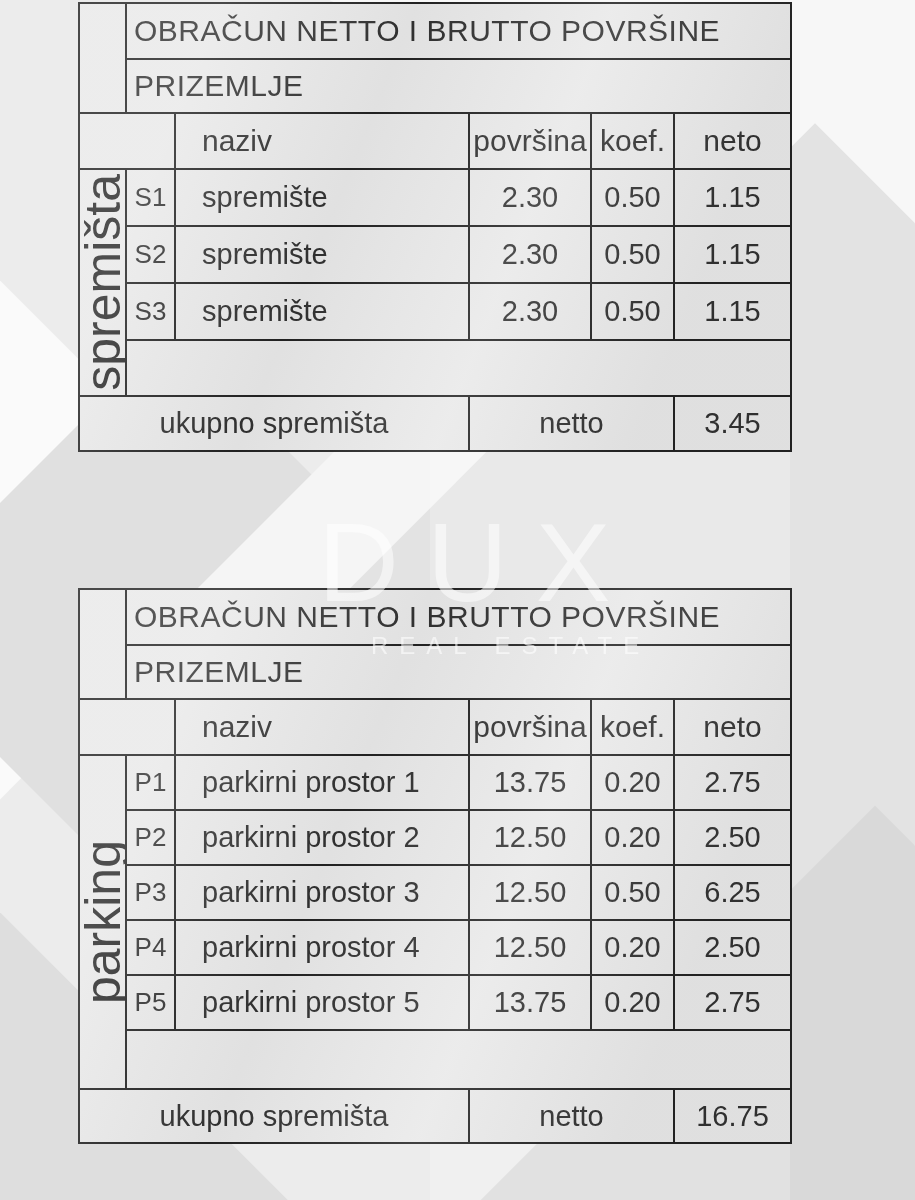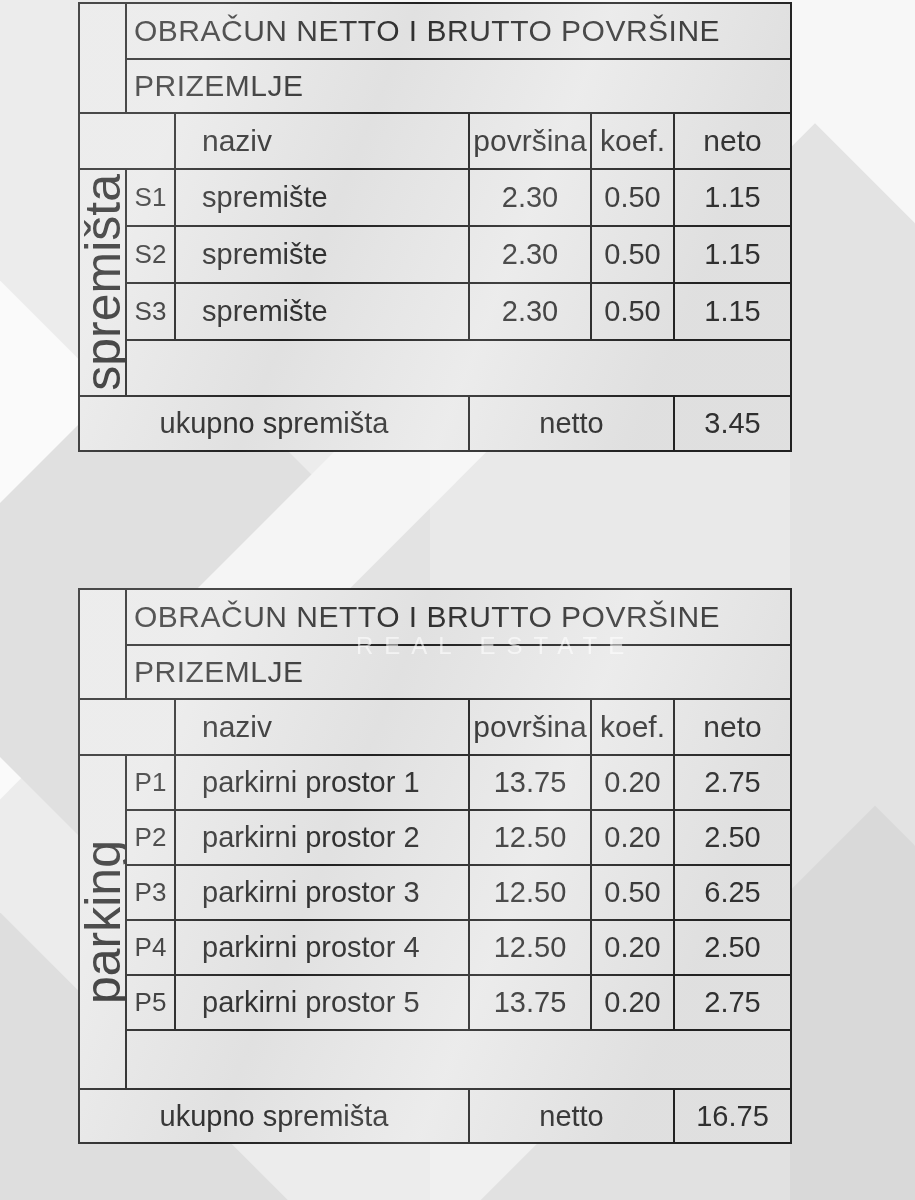--- a/index.html
+++ b/index.html
@@ -20,21 +20,21 @@
   .d-gray-right  { right:-230px; top:260px; width:660px; height:660px; background:#e3e3e3; }
   .d-gray-bl     { left:-280px; top:1000px; width:520px; height:520px; background:#dedede; }
   .d-gray-br     { right:-260px; top:930px; width:600px; height:600px; background:#d9d9d9; }
   .bg-strip { position:absolute; left:430px; top:0; width:360px; height:1200px;
               background:rgba(255,255,255,0.22); }
 
   
   .watermark { position:absolute; z-index:6; pointer-events:none; white-space:nowrap; }
   .wm-brand { left:318px; top:498px; font-size:112px; font-weight:500;
               letter-spacing:28px; color:rgba(255,255,255,0.55); }
-  .wm-tagline { left:356px; top:632px; font-size:24px; font-weight:400;
+  .wm-tagline { left:371px; top:632px; font-size:24px; font-weight:400;
                 letter-spacing:11px; color:rgba(255,255,255,0.60); }
 
   
   .tbl-wrap { position:absolute; left:78px; width:714px; z-index:4; }
   .t1 { top:2px; }
   .t2 { top:588px; }
   .grid {
     display:grid; gap:2px; background:#1c1c1c;
     border:2px solid #1c1c1c; box-sizing:border-box; width:714px;
     grid-template-columns:45px 47px 292px 120px 81px 1fr;
@@ -169,15 +169,16 @@
 
       <div class="cell" style="grid-area:9/2/10/7"></div>
 
       <div class="cell totals tot-txt c-center" style="grid-area:10/1/11/4">ukupno spremišta</div>
       <div class="cell totals tot-txt c-center" style="grid-area:10/4/11/6">netto</div>
       <div class="cell totals tot-txt c-center" style="grid-area:10/6/11/7">16.75</div>
     </div>
     <div class="sheen"></div>
   </div>
 
+  <div class="watermark wm-brand">DUX</div>
   <div class="watermark wm-tagline">REAL ESTATE</div>
 
 </div>
 
 </body></html>

